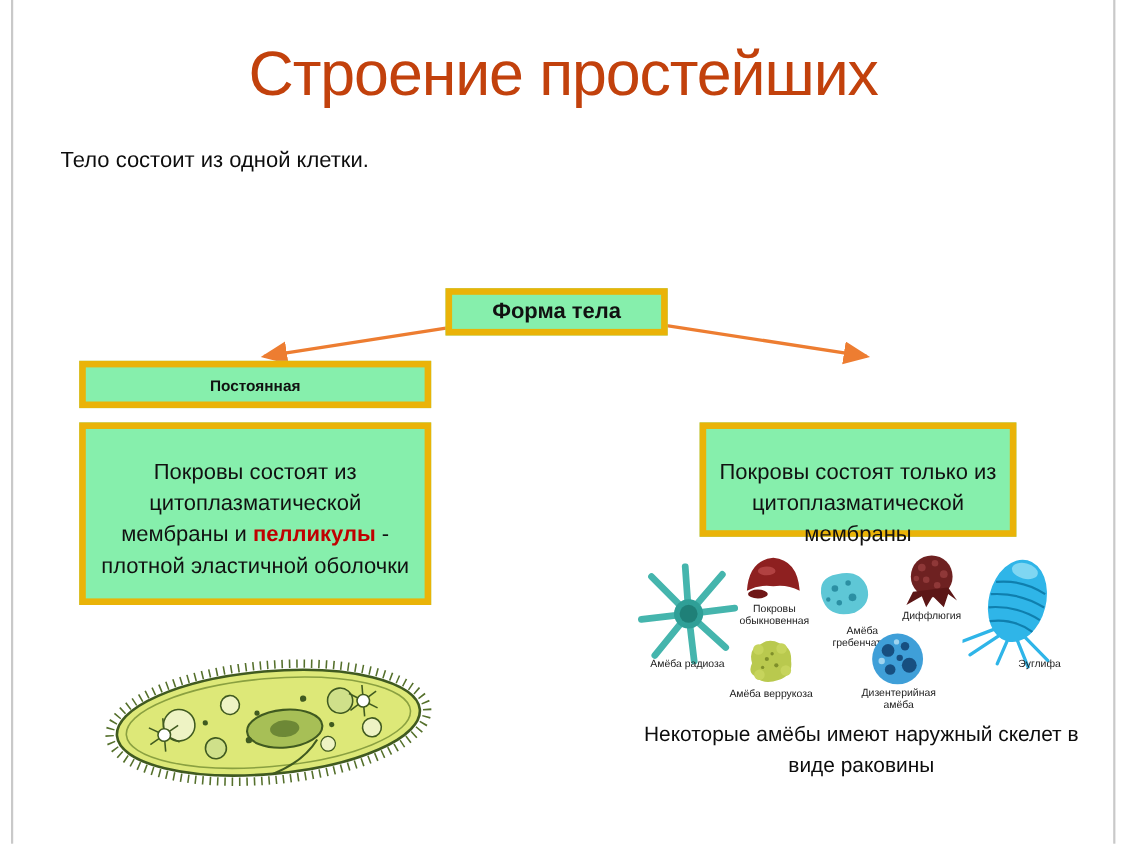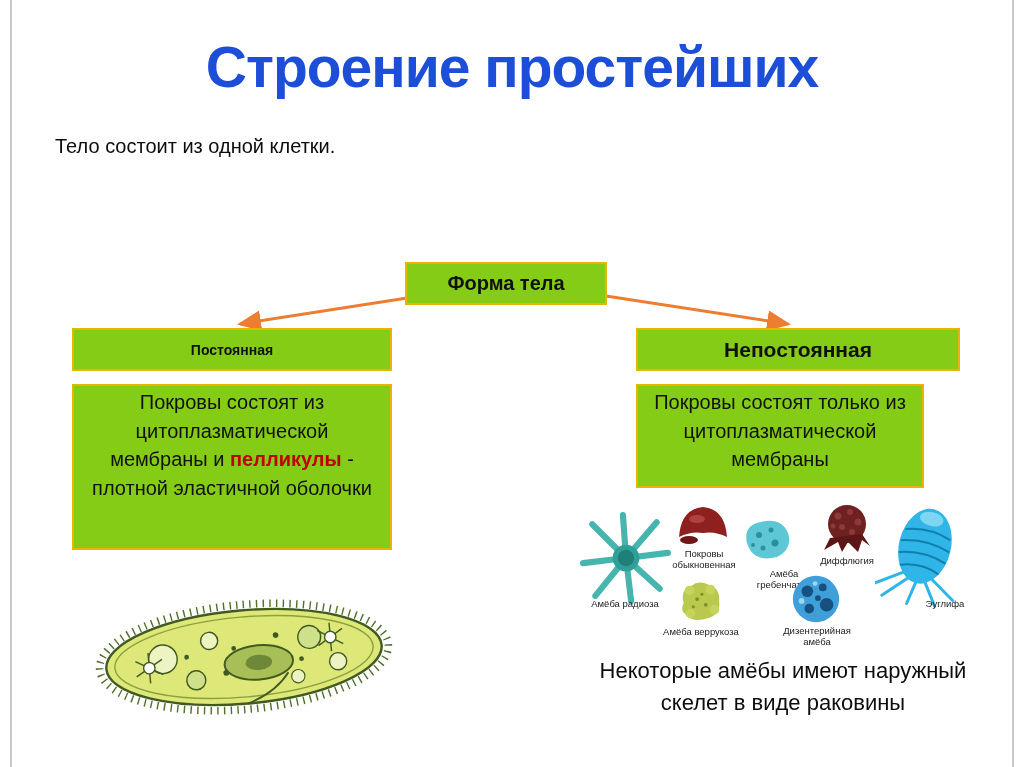--- a/index.html
+++ b/index.html
@@ -3,46 +3,46 @@
 <meta charset="utf-8">
 <style>
   *{margin:0;padding:0;box-sizing:border-box}
   html,body{width:1024px;height:767px}
   body{background:#ffffff;font-family:"Liberation Sans",sans-serif;color:#111;position:relative;overflow:hidden}
   .slide{position:absolute;inset:0;background:#fff}
   .edge{position:absolute;top:0;bottom:0;width:2px;background:#c9c9c9}
   .edge-left{left:10px}
   .edge-right{left:1012px}
   .title{position:absolute;top:34px;left:0;width:100%;text-align:center;
-         font-size:57px;font-weight:700;color:#1d4ed8;letter-spacing:-1px}
+         font-size:57px;font-weight:400;color:#c2410c;letter-spacing:-1px}
   .intro{position:absolute;left:55px;top:132px;width:884px;font-size:20px;line-height:1.43;color:#0d0d0d}
-  .obox{position:absolute;border:2px solid #eab308;background:#84cc16;
+  .obox{position:absolute;border:6px solid #eab308;background:#86efac;
         display:flex;align-items:center;justify-content:center;text-align:center}
   .root-box{left:405px;top:262px;width:202px;height:43px;font-weight:700;font-size:20px}
   .branch-l{left:72px;top:328px;width:320px;height:43px;font-weight:700;font-size:14px}
   .branch-r{left:636px;top:328px;width:324px;height:43px;font-weight:700;font-size:21px}
-  .descbox{display:block;padding:2px 12px;font-size:20px;line-height:1.43;text-align:center}
+  .descbox{display:block;padding:25px 12px;font-size:20px;line-height:1.43;text-align:center}
   .desc-l{left:72px;top:384px;width:320px;height:166px}
   .desc-r{left:636px;top:384px;width:288px;height:104px}
   .hl{color:#C00000;font-weight:700}
   .arrows{position:absolute;left:0;top:0;width:1024px;height:767px;pointer-events:none}
   .paramecium{position:absolute;left:82px;top:583px;width:324px;height:148px}
   .paramecium svg{width:100%;height:100%}
   .amoebas{position:absolute;left:575px;top:498px;width:430px;height:164px}
   .org{position:absolute}
   .org svg{width:100%;height:100%}
   .org-label{position:absolute;font-size:9.5px;line-height:1.2;text-align:center;color:#222}
   .o1{left:5px;top:14px;width:92px;height:92px}   .l1{left:0;top:100px;width:100px}
   .o2{left:100px;top:4px;width:56px;height:44px}  .l2{left:92px;top:50px;width:74px}
   .o3{left:164px;top:16px;width:55px;height:50px} .l3{left:180px;top:70px;width:58px}
   .o4{left:100px;top:80px;width:50px;height:46px} .l4{left:86px;top:128px;width:80px}
   .o5{left:243px;top:4px;width:58px;height:52px}  .l5{left:236px;top:57px;width:72px}
   .o6{left:212px;top:74px;width:58px;height:54px} .l6{left:200px;top:127px;width:84px}
   .o7{left:300px;top:6px;width:96px;height:104px} .l7{left:342px;top:100px;width:56px}
-  .caption{position:absolute;left:578px;top:655px;width:410px;font-size:22px;
+  .caption{position:absolute;left:578px;top:655px;width:410px;font-size:19px;
            line-height:1.45;text-align:center;color:#0d0d0d}
 </style>
 </head>
 <body>
 
 <div class="slide">
 
   <div class="edge edge-left"></div>
   <div class="edge edge-right"></div>
 
@@ -63,23 +63,20 @@
   </svg>
 
   <div class="obox root-box">
     <span>Форма тела</span>
   </div>
 
   <div class="obox branch-l">
     <span>Постоянная</span>
   </div>
 
-  <div class="obox branch-r">
-    <span>Непостоянная</span>
-  </div>
 
   <div class="obox descbox desc-l">
     <span>Покровы состоят из цитоплазматической мембраны и </span><span class="hl">пелликулы</span><span> - плотной эластичной оболочки</span>
   </div>
 
   <div class="obox descbox desc-r">
     <span>Покровы состоят только из цитоплазматической мембраны</span>
   </div>
 
   <div class="paramecium">

